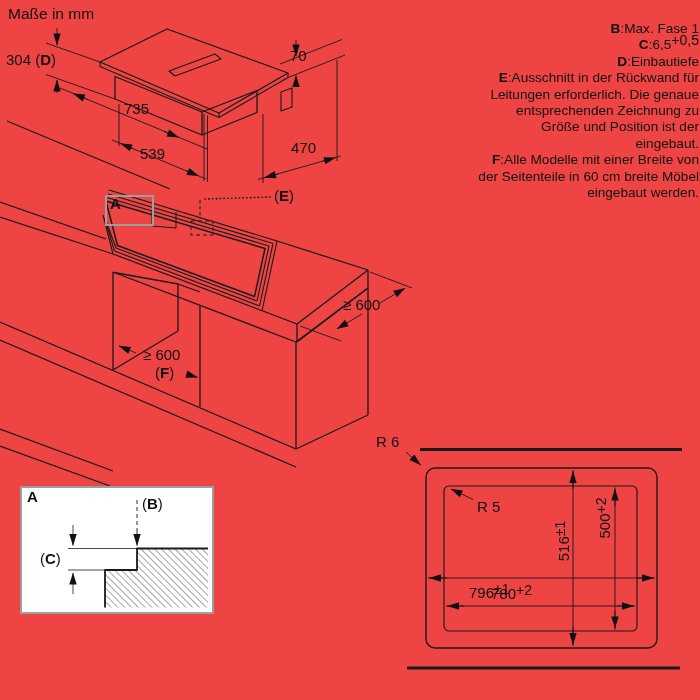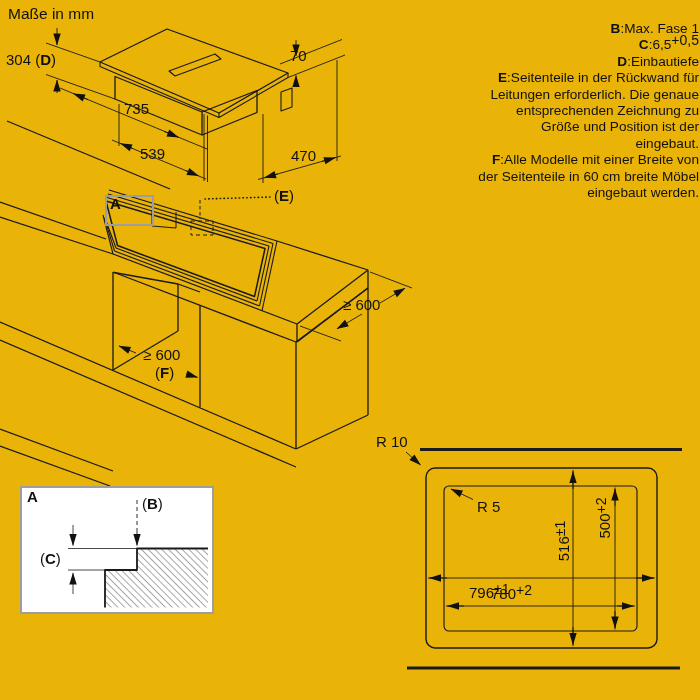--- a/index.html
+++ b/index.html
@@ -1,16 +1,16 @@
 <!DOCTYPE html>
 <html><head>
 <meta charset="utf-8">
 <style>
   html,body{margin:0;padding:0;background:#fff;}
-  #stage{position:relative;width:700px;height:700px;background:#eab308;overflow:hidden;
+  #stage{position:relative;width:700px;height:700px;background:#ef4444;overflow:hidden;
          font-family:"Liberation Sans",sans-serif;color:#111;}
   svg{position:absolute;left:0;top:0;}
   .lbl{position:absolute;white-space:nowrap;font-size:15px;color:#111;line-height:1.1;}
   .lbl b{font-weight:bold;}
   .rot{transform:translate(-50%,-50%) rotate(-90deg);}
   sup{font-size:14px;vertical-align:4px;line-height:0;}
   #legend{position:absolute;left:399px;top:21px;width:300px;font-size:13.6px;line-height:16.4px;}
   .legend-row{white-space:nowrap;text-align:right;}
   .lkey{display:inline-block;width:21px;font-weight:bold;}
   .lkey i{font-style:normal;font-weight:bold;}
@@ -221,46 +221,46 @@
     <line x1="73" y1="594" x2="73" y2="573" stroke-width="0.8" marker-end="url(#ah)"></line>
   </g>
 </svg>
 
 <div id="title" class="lbl">Maße in mm</div>
 
 <div id="legend">
   <div class="legend-row"><span class="lkey"><i>B</i><span style="font-weight:400">:</span></span><span>Max. Fase 1</span></div>
   <div class="legend-row"><span class="lkey"><i>C</i><span style="font-weight:400">:</span></span><span>6,5</span><sup>+0,5</sup></div>
   <div class="legend-row"><span class="lkey"><i>D</i><span style="font-weight:400">:</span></span><span>Einbautiefe</span></div>
-  <div class="legend-row"><span class="lkey"><i>E</i><span style="font-weight:400">:</span></span><span>Seitenteile in der Rückwand für</span></div>
+  <div class="legend-row"><span class="lkey"><i>E</i><span style="font-weight:400">:</span></span><span>Ausschnitt in der Rückwand für</span></div>
   <div class="legend-row"><span class="lkey"></span><span>Leitungen erforderlich. Die genaue</span></div>
   <div class="legend-row"><span class="lkey"></span><span>entsprechenden Zeichnung zu</span></div>
   <div class="legend-row"><span class="lkey"></span><span>Größe und Position ist der</span></div>
   <div class="legend-row"><span class="lkey"></span><span>eingebaut.</span></div>
   <div class="legend-row"><span class="lkey"><i>F</i><span style="font-weight:400">:</span></span><span>Alle Modelle mit einer Breite von</span></div>
   <div class="legend-row"><span class="lkey"></span><span>der Seitenteile in 60 cm breite Möbel</span></div>
   <div class="legend-row"><span class="lkey"></span><span>eingebaut werden.</span></div>
 </div>
 
 <span class="lbl" style="left:6px;top:52px;"><span>304 (</span><b>D</b><span>)</span></span>
 <span class="lbl" style="left:290px;top:48px;text-align:right;">70</span>
 <span class="lbl" style="left:124px;top:101px;">735</span>
 <span class="lbl" style="left:140px;top:146px;">539</span>
-<span class="lbl" style="left:291px;top:148px;">470</span>
+<span class="lbl" style="left:291px;top:140px;">470</span>
 
 <span class="lbl" style="left:110px;top:196px;font-weight:bold;">A</span>
 <span class="lbl" style="left:274px;top:188px;"><span>(</span><b>E</b><span>)</span></span>
 <span class="lbl" style="left:343px;top:297px;">≥ 600</span>
 <span class="lbl" style="left:143px;top:347px;">≥ 600</span>
 <span class="lbl" style="left:155px;top:365px;"><span>(</span><b>F</b><span>)</span></span>
 
 <span class="lbl" style="left:27px;top:489px;font-weight:bold;z-index:2;">A</span>
 <span class="lbl" style="left:142px;top:496px;z-index:2;"><span>(</span><b>B</b><span>)</span></span>
 <span class="lbl" style="left:40px;top:551px;z-index:2;"><span>(</span><b>C</b><span>)</span></span>
 
-<span class="lbl" style="left:376px;top:434px;">R 10</span>
+<span class="lbl" style="left:376px;top:434px;">R 6</span>
 <span class="lbl" style="left:477px;top:499px;">R 5</span>
 <span class="lbl" style="left:469px;top:557px;margin-top:28px;"><span>796</span><sup>±1</sup></span>
 <span class="lbl" style="left:491px;top:586px;"><span>780</span><sup>+2</sup></span>
 <span class="lbl rot" style="left:564px;top:541px;"><span>516</span><sup>±1</sup></span>
 <span class="lbl rot" style="left:605px;top:518px;"><span>500</span><sup>+2</sup></span>
 
 </div>
 
 </body></html>

